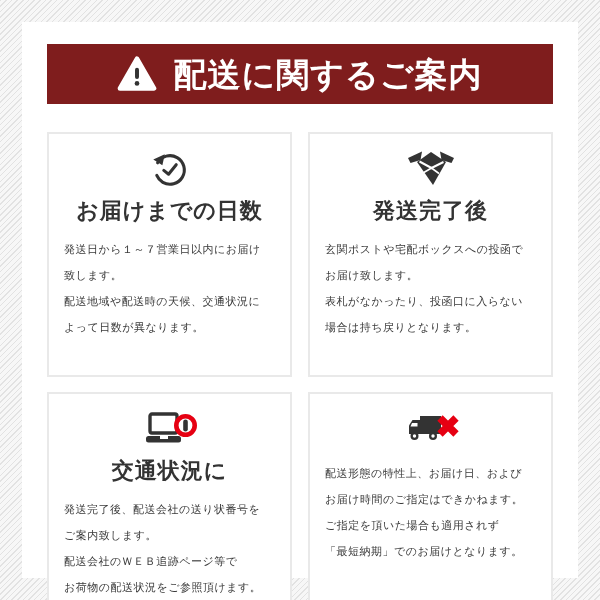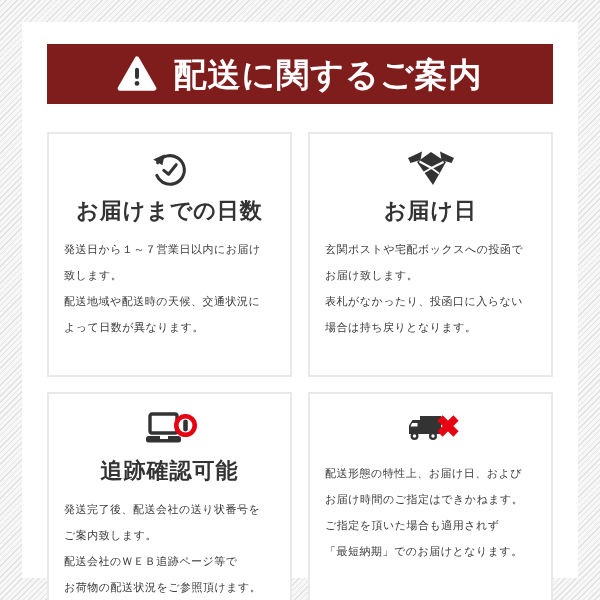--- a/index.html
+++ b/index.html
@@ -113,38 +113,38 @@
       <div class="card">
         <div class="icon">
           <svg width="48" height="40" viewBox="0 0 48 40" aria-hidden="true">
             <path d="M1 9 L15 2.5 L13.5 11 L3.5 14 Z" fill="#333333"></path>
             <path d="M47 9 L33 2.5 L34.5 11 L44.5 14 Z" fill="#333333"></path>
             <polygon points="24,3 39,13 26,36 10,13" fill="#333333"></polygon>
             <path d="M12.5 12.5 L24.5 19 L36.5 13" fill="none" stroke="#ffffff" stroke-width="2"></path>
             <path d="M16 24 L24.5 19 L32 24.5" fill="none" stroke="#ffffff" stroke-width="1.6"></path>
           </svg>
         </div>
-        <h2>お届け日</h2>
+        <h2>発送完了後</h2>
         <p>玄関ポストや宅配ボックスへの投函で
 お届け致します。
 表札がなかったり、投函口に入らない
 場合は持ち戻りとなります。</p>
       </div>
 
       <div class="card">
         <div class="icon">
           <svg width="54" height="40" viewBox="0 0 54 40" aria-hidden="true">
             <rect x="7" y="5" width="27" height="19" rx="2" fill="none" stroke="#333333" stroke-width="3.4"></rect>
             <rect x="3" y="27" width="35" height="6.5" rx="2.5" fill="#333333"></rect>
             <rect x="17" y="27" width="8" height="3" fill="#ffffff"></rect>
             <circle cx="42.5" cy="16.5" r="9.2" fill="#ffffff" stroke="#e60012" stroke-width="4.6"></circle>
             <rect x="40.2" y="10.5" width="4.6" height="12" rx="2.3" fill="#333333"></rect>
           </svg>
         </div>
-        <h2>追跡確認可能</h2>
+        <h2>交通状況に</h2>
         <p>発送完了後、配送会社の送り状番号を
 ご案内致します。
 配送会社のＷＥＢ追跡ページ等で
 お荷物の配送状況をご参照頂けます。</p>
       </div>
 
       <div class="card">
         <div class="icon">
           <svg width="56" height="40" viewBox="0 0 56 40" aria-hidden="true">
             <rect x="17" y="7" width="21" height="18" fill="#333333"></rect>

